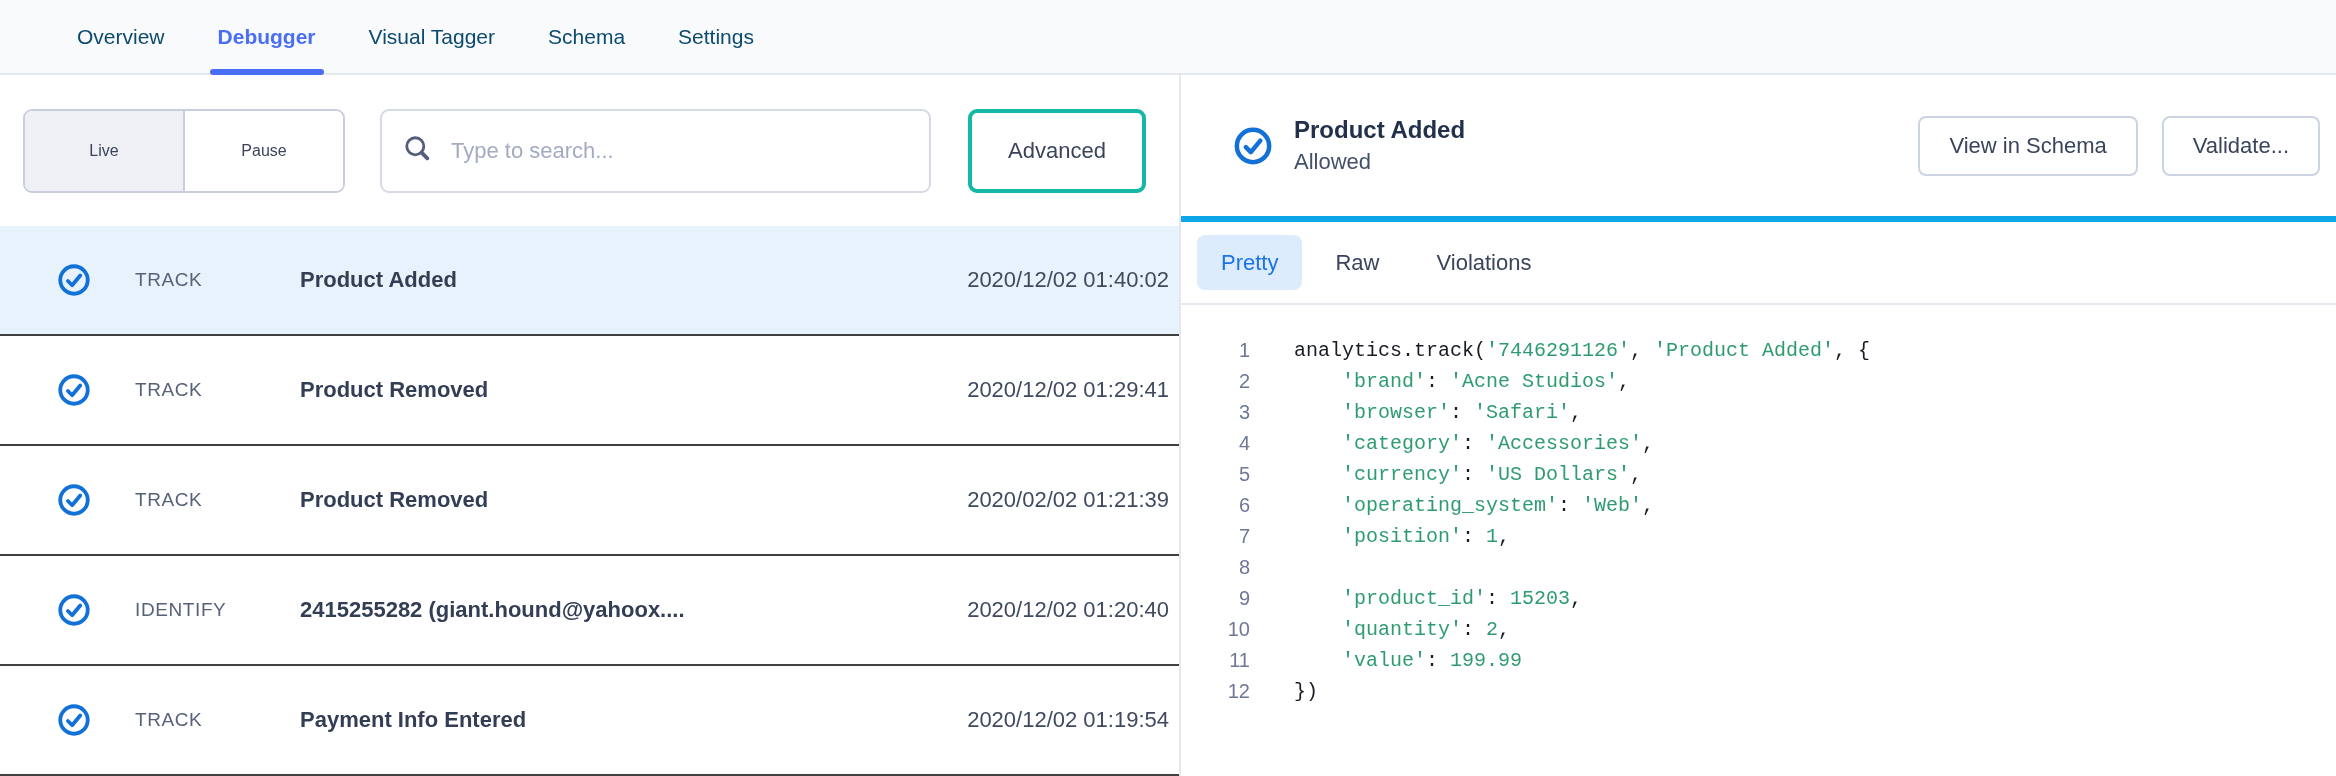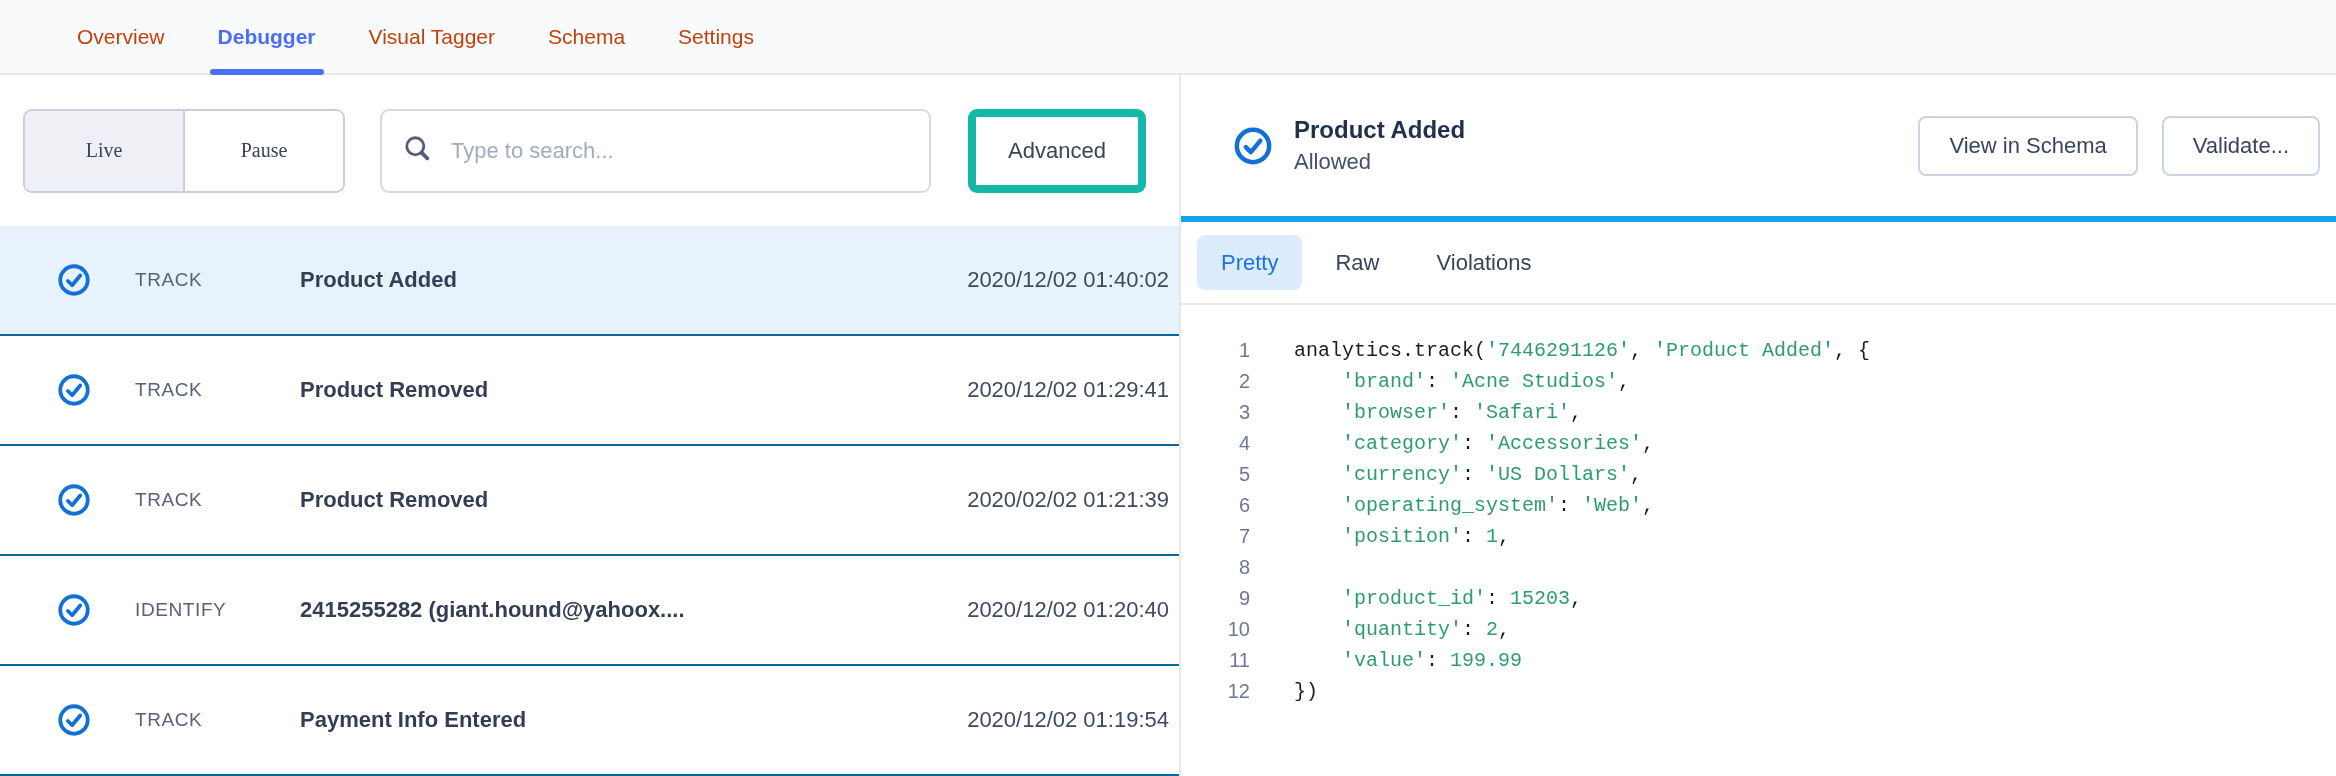--- a/index.html
+++ b/index.html
@@ -2,52 +2,52 @@
 <html><head>
 <meta charset="utf-8">
 <style>
   * { margin:0; padding:0; box-sizing:border-box; }
   html,body { width:2336px; height:776px; overflow:hidden; background:#ffffff;
     font-family:"Liberation Sans", sans-serif; }
 
   
   .topnav { height:75px; background:#f9fafc; border-bottom:2px solid #e4e7ee;
     display:flex; align-items:center; padding-left:75px; gap:49px; }
-  .nav-tab { font-size:21px; color:#c2410c; height:100%; display:flex; align-items:center;
+  .nav-tab { font-size:21px; color:#0c4a6e; height:100%; display:flex; align-items:center;
     position:relative; cursor:pointer; padding:0 2px; }
   .nav-tab.active { color:#4a6ef5; font-weight:700; }
   .nav-tab.active::after { content:""; position:absolute; left:-6px; right:-6px; bottom:-2px;
     height:6px; background:#4a6ef5; border-radius:4px; }
 
   .main { display:flex; height:701px; }
 
   
   .left-panel { width:1181px; border-right:2px solid #e4e7ee; display:flex;
     flex-direction:column; flex-shrink:0; }
   .controls { display:flex; align-items:center; height:151px; padding-left:23px; flex-shrink:0; }
   .segmented { display:flex; width:322px; height:84px; border:2px solid #c9cede;
     border-radius:9px; overflow:hidden; background:#fff; flex-shrink:0; }
   .seg-btn { flex:1; display:flex; align-items:center; justify-content:center;
-    font-size:20px; color:#39445c; cursor:pointer; background:#fff; border:none;
-    font-family:Liberation Serif, serif; }
+    font-size:16px; color:#39445c; cursor:pointer; background:#fff; border:none;
+    font-family:Liberation Sans, sans-serif; }
   .seg-btn.active { background:#eef0f5; border-right:2px solid #c9cede; }
   .search-box { margin-left:35px; width:551px; height:84px; border:2px solid #d6dae5;
     border-radius:9px; display:flex; align-items:center; padding:0 20px; gap:18px;
     background:#fff; }
   .search-box svg { flex-shrink:0; }
   .search-box input { border:none; outline:none; flex:1; font-size:22px; color:#39445c;
     font-family:inherit; background:transparent; }
   .search-box input::placeholder { color:#a3abc2; }
-  .advanced-btn { margin-left:37px; width:178px; height:84px; border:8px solid #14b8a6;
+  .advanced-btn { margin-left:37px; width:178px; height:84px; border:4px solid #14b8a6;
     border-radius:9px; background:#fff; font-size:22px; color:#39445c; display:flex;
     align-items:center; justify-content:center; cursor:pointer; font-family:inherit; }
 
   .event-list { flex:1; overflow:hidden; }
   .event-row { height:110px; display:flex; align-items:center;
-    border-bottom:2px solid #0369a1; padding-right:10px; cursor:pointer; background:#fff; }
+    border-bottom:2px solid #404040; padding-right:10px; cursor:pointer; background:#fff; }
   .event-row.selected { background:#e7f2fd; }
   .row-check { width:34px; height:34px; margin-left:57px; flex-shrink:0; }
   .row-type { width:165px; margin-left:44px; font-size:19px; color:#57617a;
     letter-spacing:0.6px; flex-shrink:0; }
   .row-name { flex:1; font-size:22px; font-weight:700; color:#333e55;
     white-space:nowrap; overflow:hidden; }
   .row-time { font-size:22px; color:#3f4a60; white-space:nowrap; }
 
   
   .right-panel { flex:1; display:flex; flex-direction:column; background:#fff; min-width:0; }

